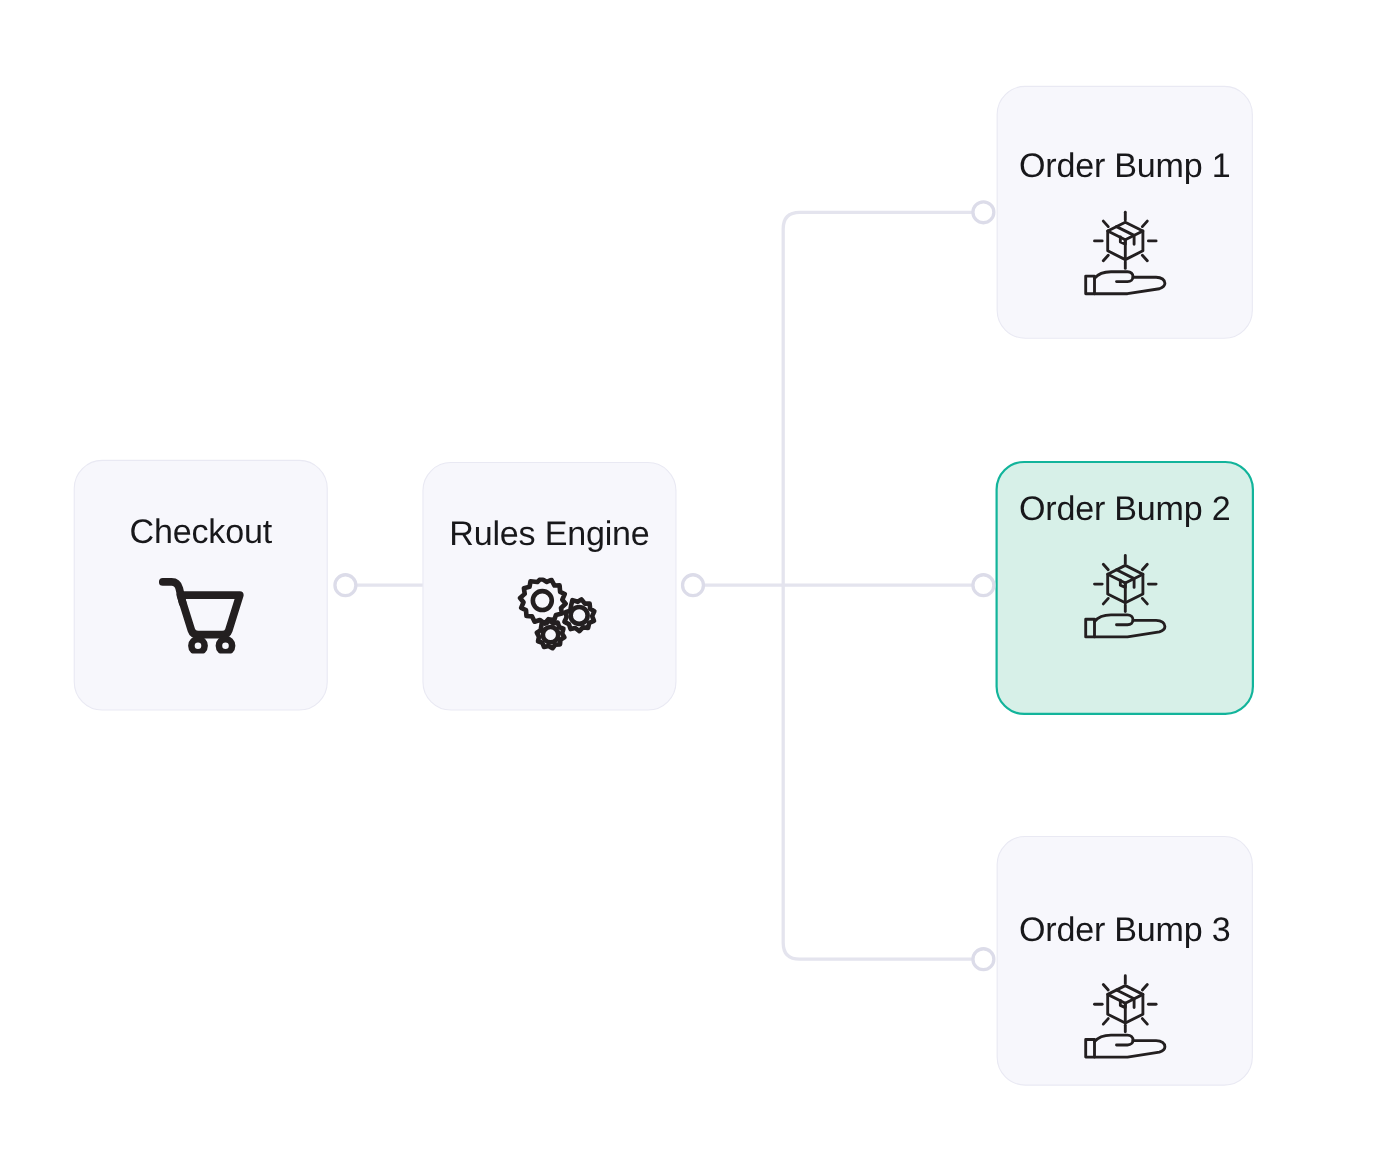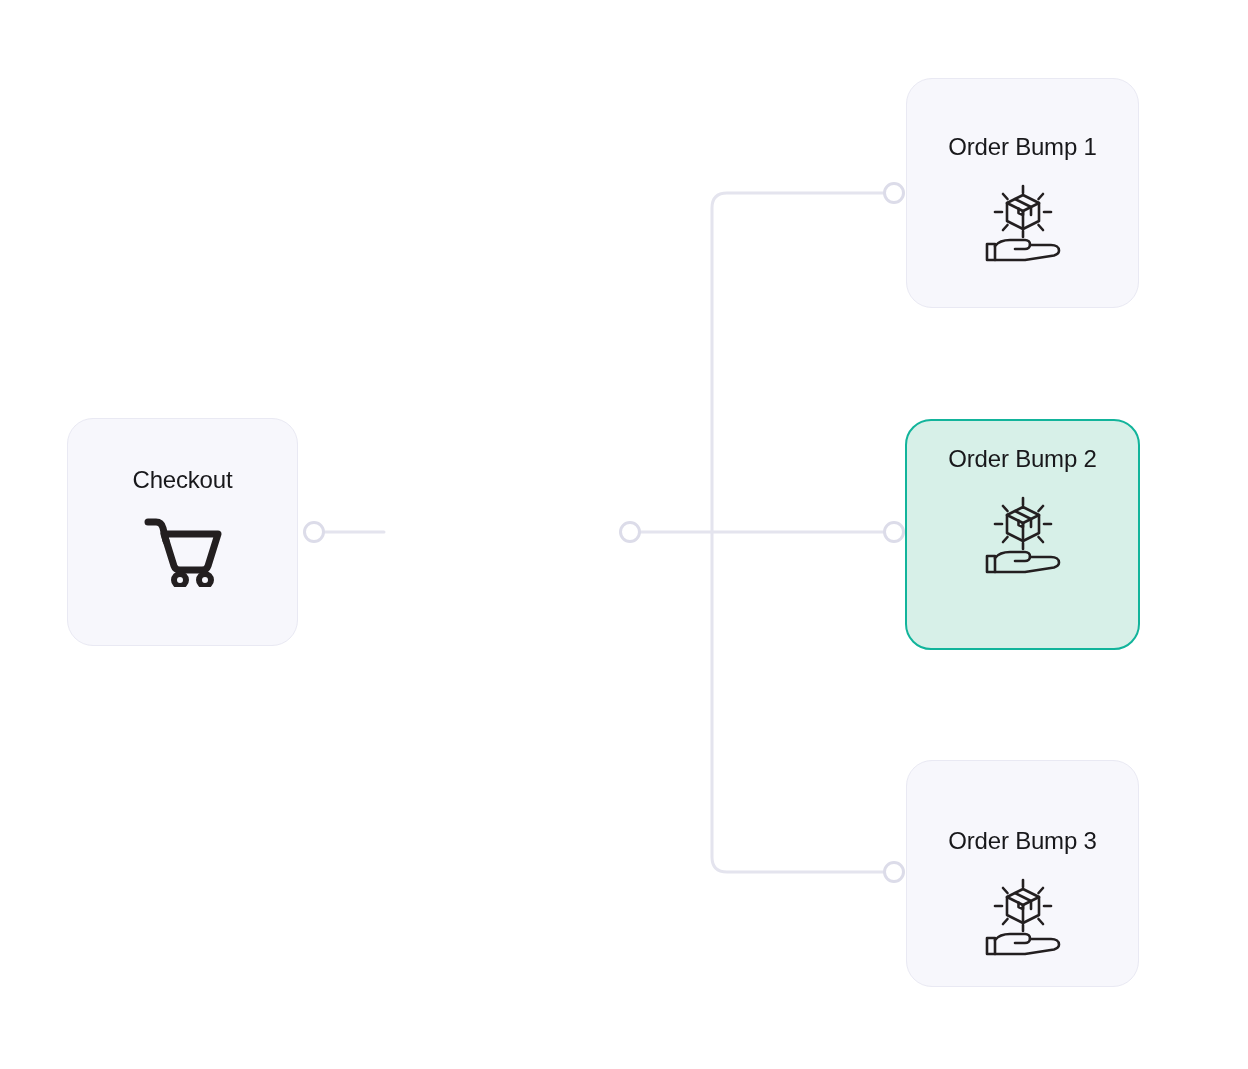--- a/index.html
+++ b/index.html
@@ -24,21 +24,21 @@
     display:flex;
     flex-direction:column;
     align-items:center;
     justify-content:flex-start;
   }
   .node.active{
     background:#d7f0e8;
     border:2px solid #12b49b;
   }
   .node-label{
-    font-size:24px;
+    font-size:31px;
     line-height:1;
     color:#18181b;
     font-weight:400;
     letter-spacing:-0.2px;
     white-space:nowrap;
   }
   .node-icon{
     display:flex;
     align-items:center;
     justify-content:center;
@@ -100,20 +100,48 @@
     <div class="node-icon">
       <svg width="82" height="72" viewBox="0 0 82 72" fill="none">
         <path d="M6 7 H14 C18 7 20 9 21 13 L24 26" stroke="#231f20" stroke-width="7" stroke-linecap="round" stroke-linejoin="round"></path>
         <path d="M22 19 H76 L66 51 C65 54 63 55 60 55 H38 C35 55 33 54 32 51 Z" stroke="#231f20" stroke-width="7" stroke-linecap="round" stroke-linejoin="round"></path>
         <circle cx="38" cy="65" r="6" stroke="#231f20" stroke-width="6"></circle>
         <circle cx="63" cy="65" r="6" stroke="#231f20" stroke-width="6"></circle>
       </svg>
     </div>
   </div>
 
+  <div class="node" id="node-rules">
+    <div class="node-label">Rules Engine</div>
+    <div class="node-icon">
+      <svg width="86" height="80" viewBox="0 0 86 80" fill="none">
+        <g stroke="#231f20" stroke-width="4.2" stroke-linejoin="round" fill="none">
+
+          <path d="M25.3 3.4 L31.5 4.1 L34.8 0.8 L40.1 4.0 L44.3 2.1 L47.1 7.3
+                   L51.7 7.2 L52.2 13.0 L56.4 15.0 L54.2 20.2 L57.2 23.9 L53.0 27.7
+                   L53.8 32.8 L48.4 34.0 L46.9 38.7 L41.5 37.9 L38.1 41.8 L33.7 38.6
+                   L29.0 40.2 L26.6 35.3 L21.6 35.0 L21.2 29.6 L16.8 27.6 L18.9 22.5
+                   L15.8 18.6 L20.0 14.9 L19.3 9.8 L24.4 8.5 Z"></path>
+          <circle cx="36" cy="21" r="8.6"></circle>
+
+          <path d="M63.4 20.6 L68.2 22.1 L71.6 19.9 L74.7 23.8 L79.0 23.6 L79.5 28.5
+                   L83.3 30.7 L81.3 35.1 L83.0 39.4 L78.7 41.2 L77.6 45.8 L72.9 45.3
+                   L69.7 48.7 L66.0 45.9 L61.7 46.9 L60.2 42.4 L56.1 40.3 L58.1 36.0
+                   L57.1 31.6 L61.4 30.2 L62.2 25.5 Z"></path>
+          <circle cx="69.5" cy="34.5" r="7.7"></circle>
+
+          <path d="M35.6 41.0 L40.0 41.5 L42.6 38.9 L46.0 41.9 L50.0 41.0 L51.4 45.2
+                   L55.2 46.6 L54.0 50.7 L56.1 54.4 L52.5 56.6 L52.1 60.8 L47.9 61.0
+                   L45.3 64.3 L41.6 62.2 L37.6 63.2 L36.0 59.3 L32.1 58.0 L33.0 53.9
+                   L31.0 50.2 L34.5 47.9 Z"></path>
+          <circle cx="43.5" cy="52" r="7"></circle>
+        </g>
+      </svg>
+    </div>
+  </div>
 
   <div class="node" id="node-bump-1">
     <div class="node-label">Order Bump 1</div>
     <div class="node-icon">
       <svg width="92" height="78" viewBox="0 0 92 78" fill="none">
         <g stroke="#231f20" stroke-width="2.6" stroke-linecap="round" stroke-linejoin="round" fill="none">
 
           <path d="M46 2 V9"></path>
           <path d="M26 10 L30.5 15"></path>
           <path d="M66 10 L61.5 15"></path>

